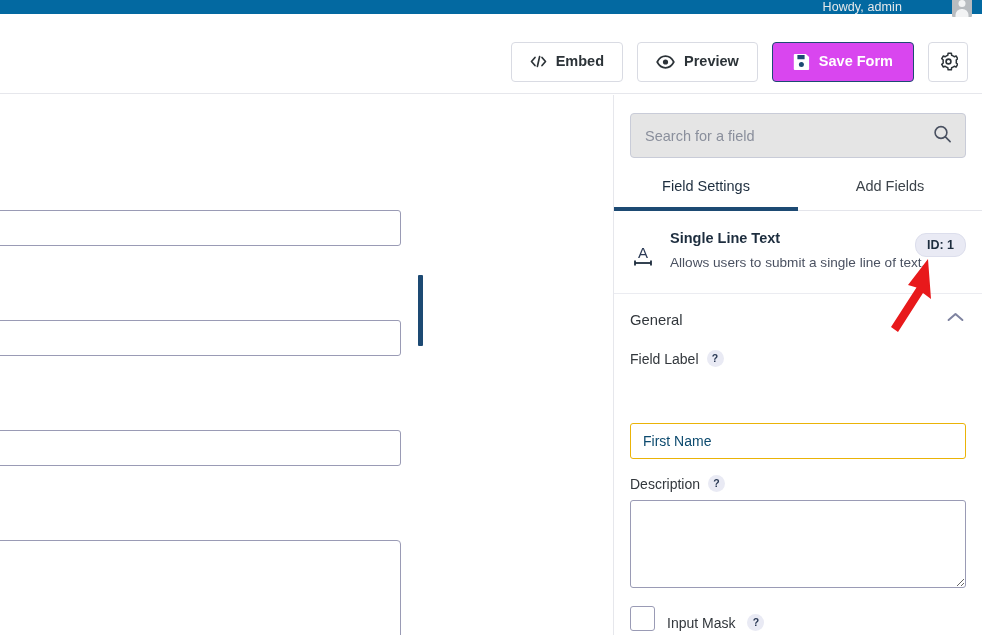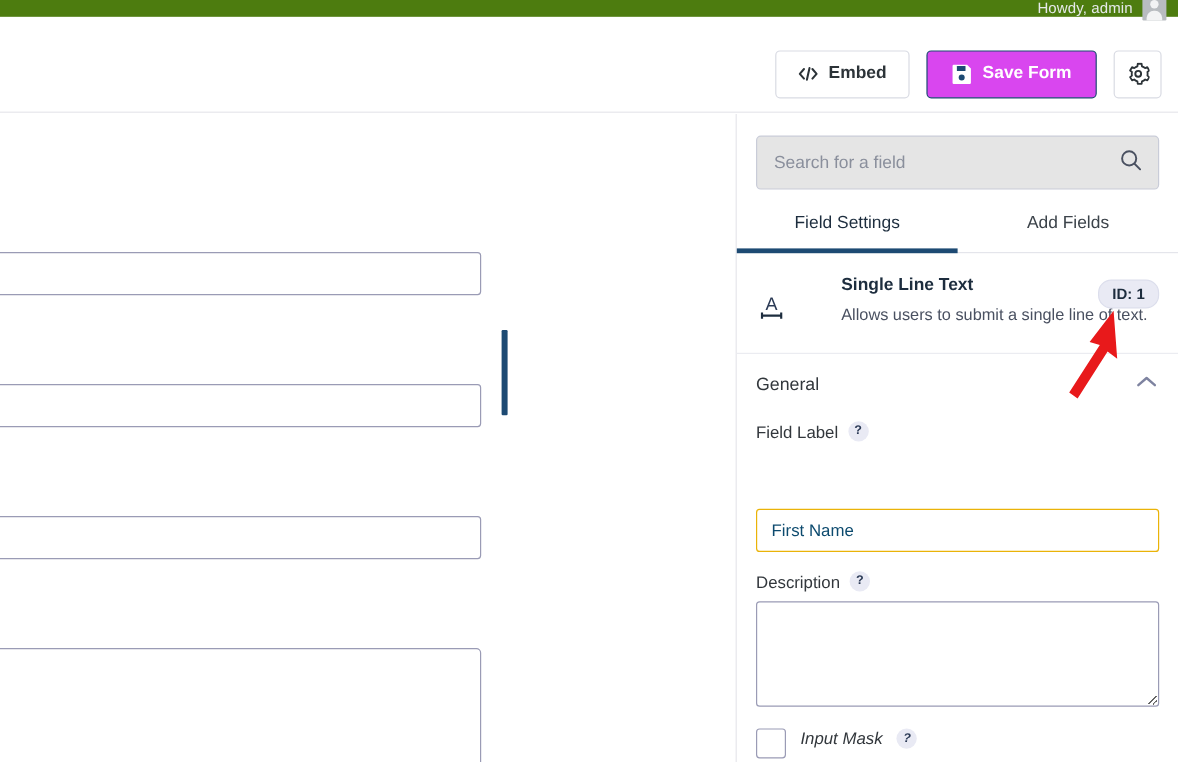--- a/index.html
+++ b/index.html
@@ -9,22 +9,22 @@
     overflow: hidden;
     background: #ffffff;
     font-family: "Liberation Sans", sans-serif;
     -webkit-font-smoothing: antialiased;
   }
   .app { position: relative; width: 982px; height: 635px; background: #fff; }
 
   
   .admin-bar {
     position: absolute; top: 0; left: 0; width: 982px; height: 14px;
-    background: #4d7c0f; display: flex; align-items: center;
-    justify-content: flex-end; padding-right: 10px;
+    background: #0369a1; display: flex; align-items: center;
+    justify-content: flex-end; padding-right: 10px; gap: 42px;
   }
   .howdy {
     color: #e6e9ea; font-size: 12.5px; letter-spacing: .1px;
     margin-right: 8px; white-space: nowrap;
   }
   .avatar {
     width: 20px; height: 20px; background: #b8bcc0; border-radius: 1px;
     position: relative; overflow: hidden; flex: 0 0 auto;
   }
   .avatar::before {
@@ -111,21 +111,21 @@
   .tab.active::after {
     content: ""; position: absolute; left: 0; right: 0; bottom: -1px;
     height: 4px; background: #1d4a73;
   }
 
   .field-head {
     display: flex; align-items: flex-start; padding: 18px 16px 20px 18px;
     border-bottom: 1px solid #ebecf1; position: relative;
   }
   .fh-icon { width: 38px; flex: 0 0 38px; padding-top: 16px; color: #2b3a55; }
-  .fh-text { flex: 1; padding-right: 8px; margin-left: 31px; }
+  .fh-text { flex: 1; padding-right: 8px; }
   .fh-title {
     font-size: 14.5px; font-weight: bold; color: #1d2d3e;
     margin-bottom: 6px; line-height: 18px;
   }
   .fh-desc { font-size: 13.6px; color: #4a5161; line-height: 19.5px; }
   .id-badge {
     position: absolute; right: 16px; top: 22px;
     background: #e9eaf4; color: #1d2d3e; font-size: 12.5px; font-weight: bold;
     border-radius: 11px; padding: 4px 11px; line-height: 14px;
     border: 1px solid #dcdeec;
@@ -150,21 +150,21 @@
     width: 100%; height: 36px; border: 1px solid #eab308; border-radius: 3px;
     font-family: "Liberation Sans", sans-serif; font-size: 14px; color: #0c4a6e;
     padding: 0 12px; outline: none; background: #fff; margin-top: 48px;
   }
   .txt-area {
     width: 100%; height: 88px; border: 1px solid #9a9bb5; border-radius: 3px;
     font-family: "Liberation Sans", sans-serif; font-size: 14px; color: #32373c;
     padding: 8px 12px; outline: none; resize: vertical; background: #fff;
     display: block;
   }
-  .check-row { display: flex; align-items: flex-start; gap: 12px; margin-top: 18px; font-style: italic; }
+  .check-row { display: flex; align-items: flex-end; gap: 12px; margin-top: 18px; }
   .cbox {
     width: 25px; height: 25px; border: 1px solid #9a9bb5; border-radius: 3px;
     background: #fff; cursor: pointer; flex: 0 0 25px;
   }
 
   
   .arrow-anno {
     position: absolute; left: 875px; top: 255px;
     width: 70px; height: 80px; pointer-events: none;
   }
@@ -185,20 +185,29 @@
       <span class="ico">
         <svg width="17" height="13" viewBox="0 0 17 13" fill="none" stroke="#2c3338" stroke-width="1.7" stroke-linecap="round" stroke-linejoin="round">
           <polyline points="5,2.5 1.5,6.5 5,10.5"></polyline>
           <polyline points="12,2.5 15.5,6.5 12,10.5"></polyline>
           <line x1="9.6" y1="1.6" x2="7.4" y2="11.4"></line>
         </svg>
       </span>
       <span class="lbl">Embed</span>
     </div>
 
+    <div class="btn">
+      <span class="ico">
+        <svg width="19" height="14" viewBox="0 0 19 14" fill="none">
+          <path d="M1.2 7C3.2 3.1 6.2 1.2 9.5 1.2S15.8 3.1 17.8 7c-2 3.9-5 5.8-8.3 5.8S3.2 10.9 1.2 7Z" stroke="#2c3338" stroke-width="1.7"></path>
+          <circle cx="9.5" cy="7" r="2.6" fill="#2c3338"></circle>
+        </svg>
+      </span>
+      <span class="lbl">Preview</span>
+    </div>
 
     <div class="btn btn-primary">
       <span class="ico">
         <svg width="17" height="17" viewBox="0 0 17 17">
           <path d="M1.8 0.9h11.1L16.1 4.1v11.9a1 1 0 0 1-1 1H1.8a1 1 0 0 1-1-1V1.9a1 1 0 0 1 1-1Z" fill="#ffffff"></path>
           <rect x="4.4" y="1.9" width="7.2" height="4.3" rx="0.5" fill="#1d4a73"></rect>
           <circle cx="8.4" cy="11.6" r="2.5" fill="#1d4a73"></circle>
         </svg>
       </span>
       <span class="lbl">Save Form</span>

